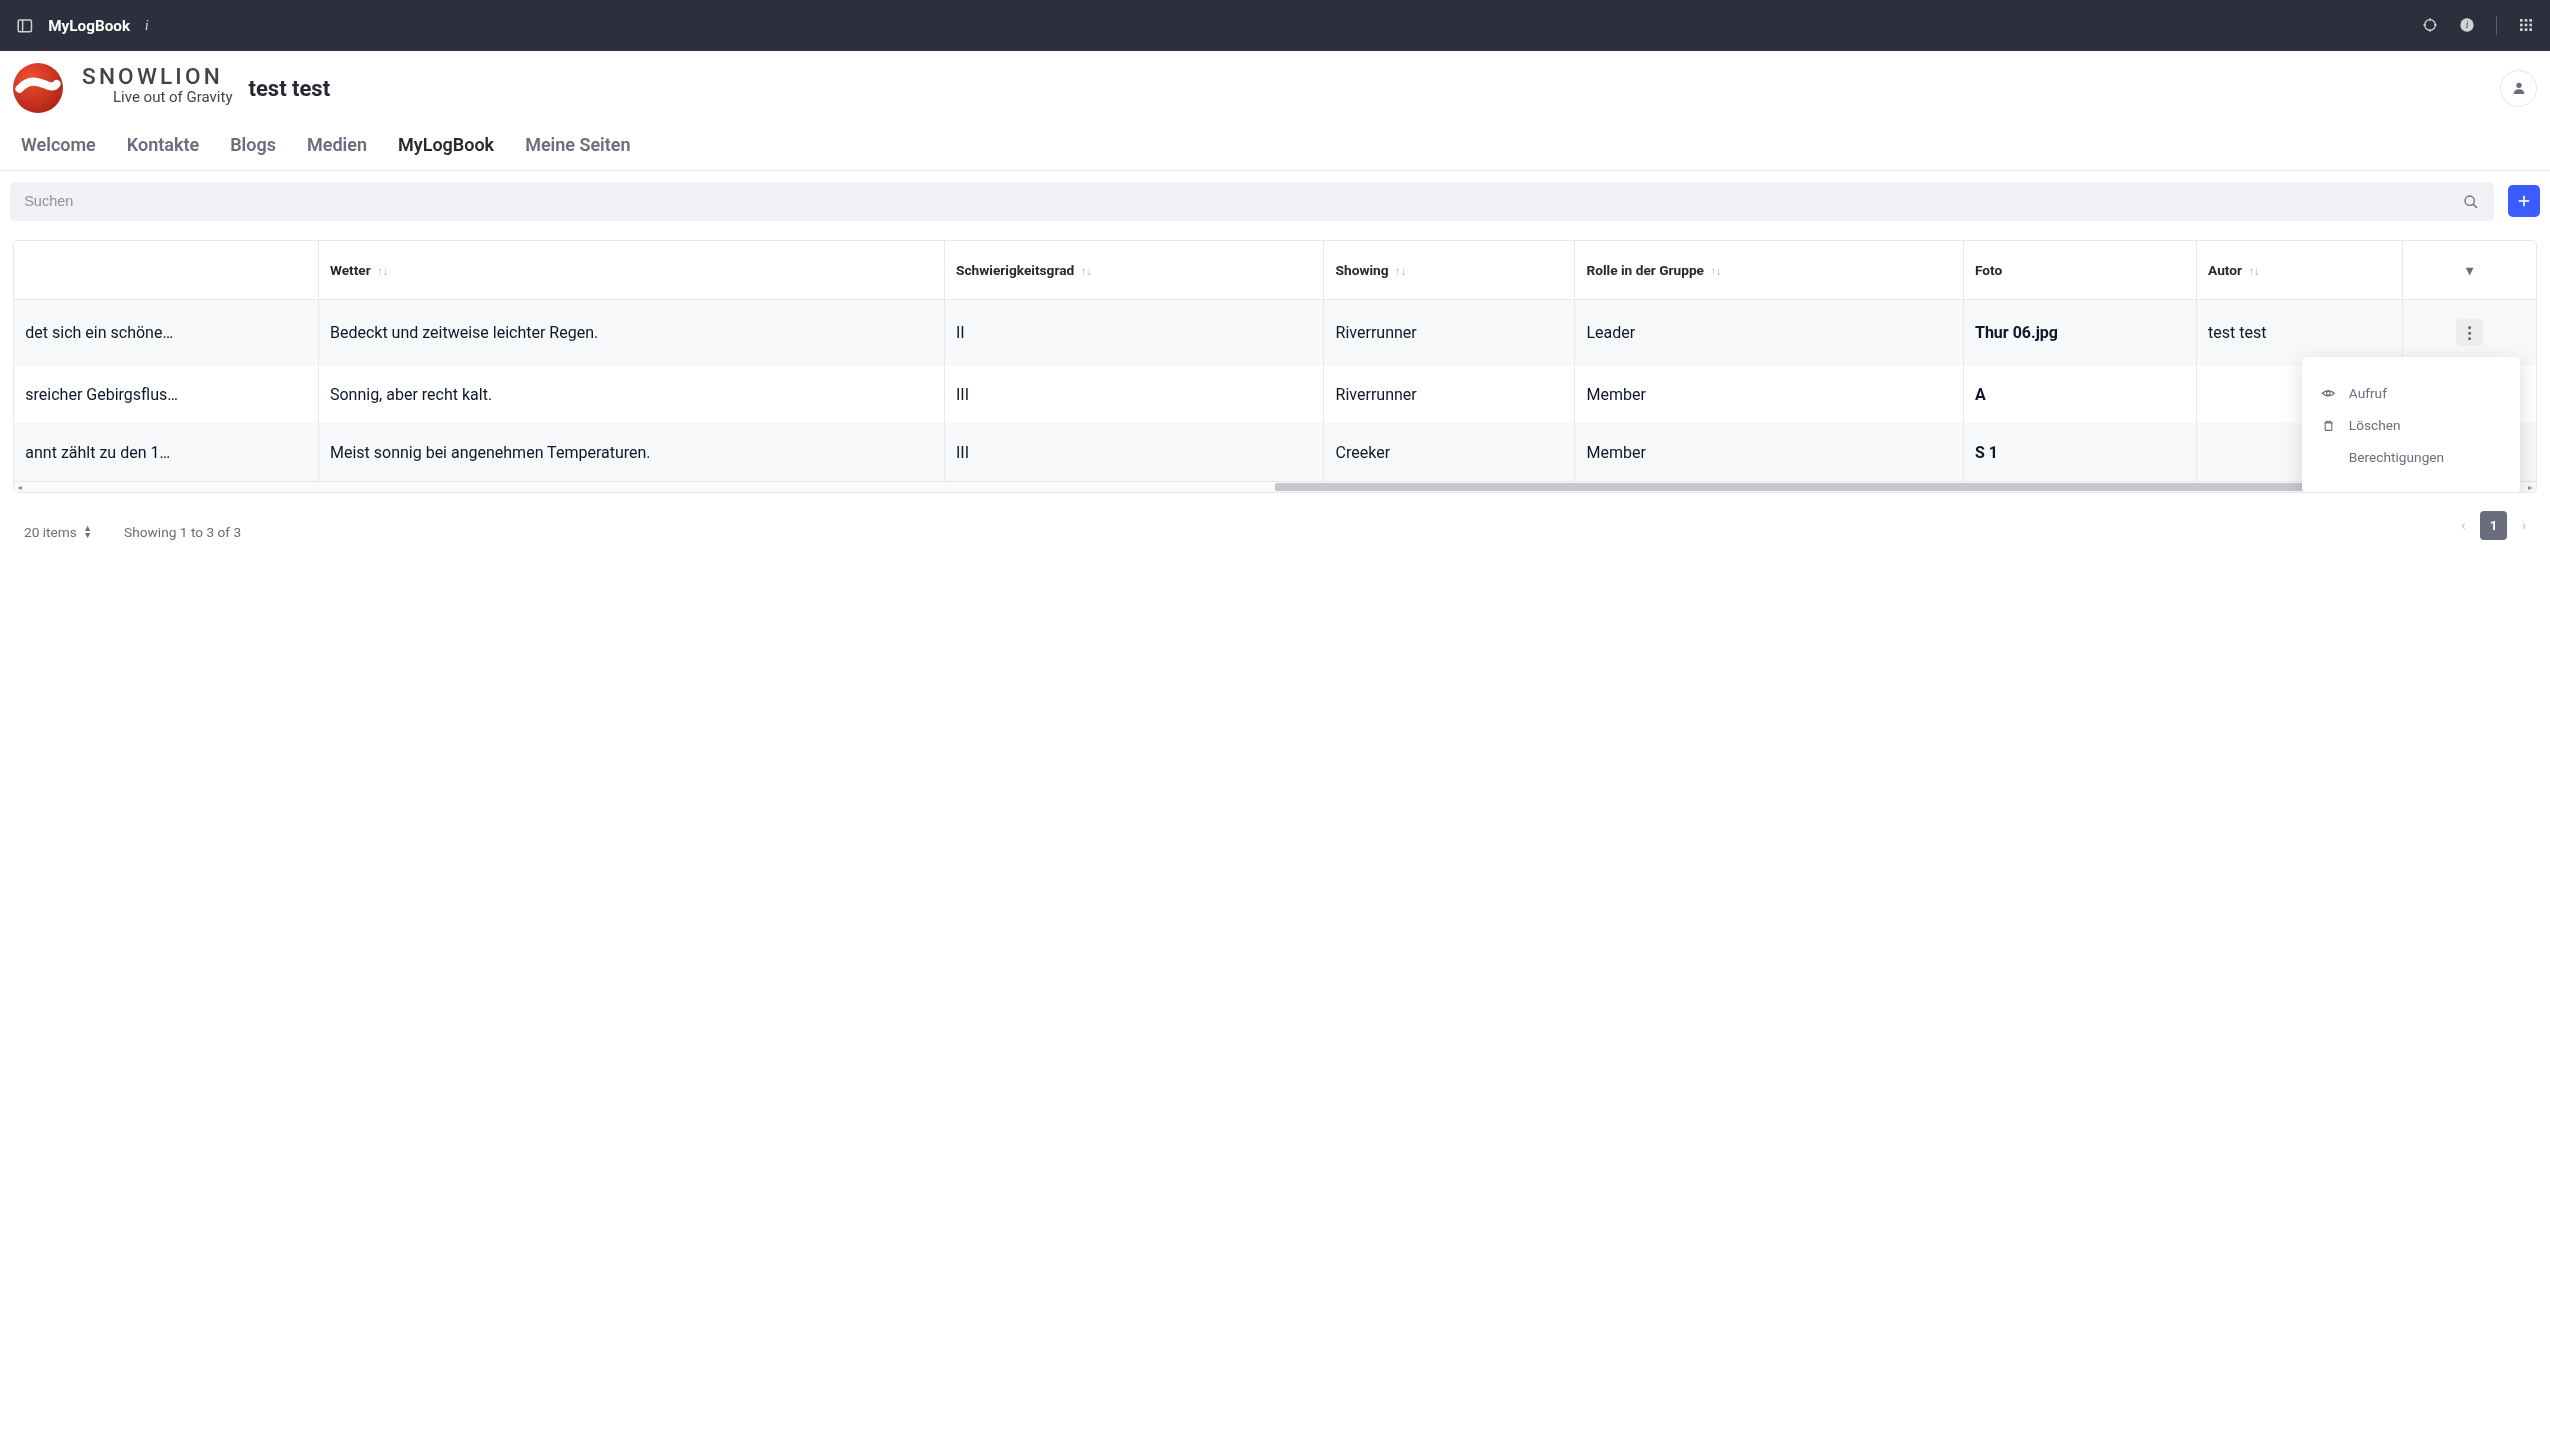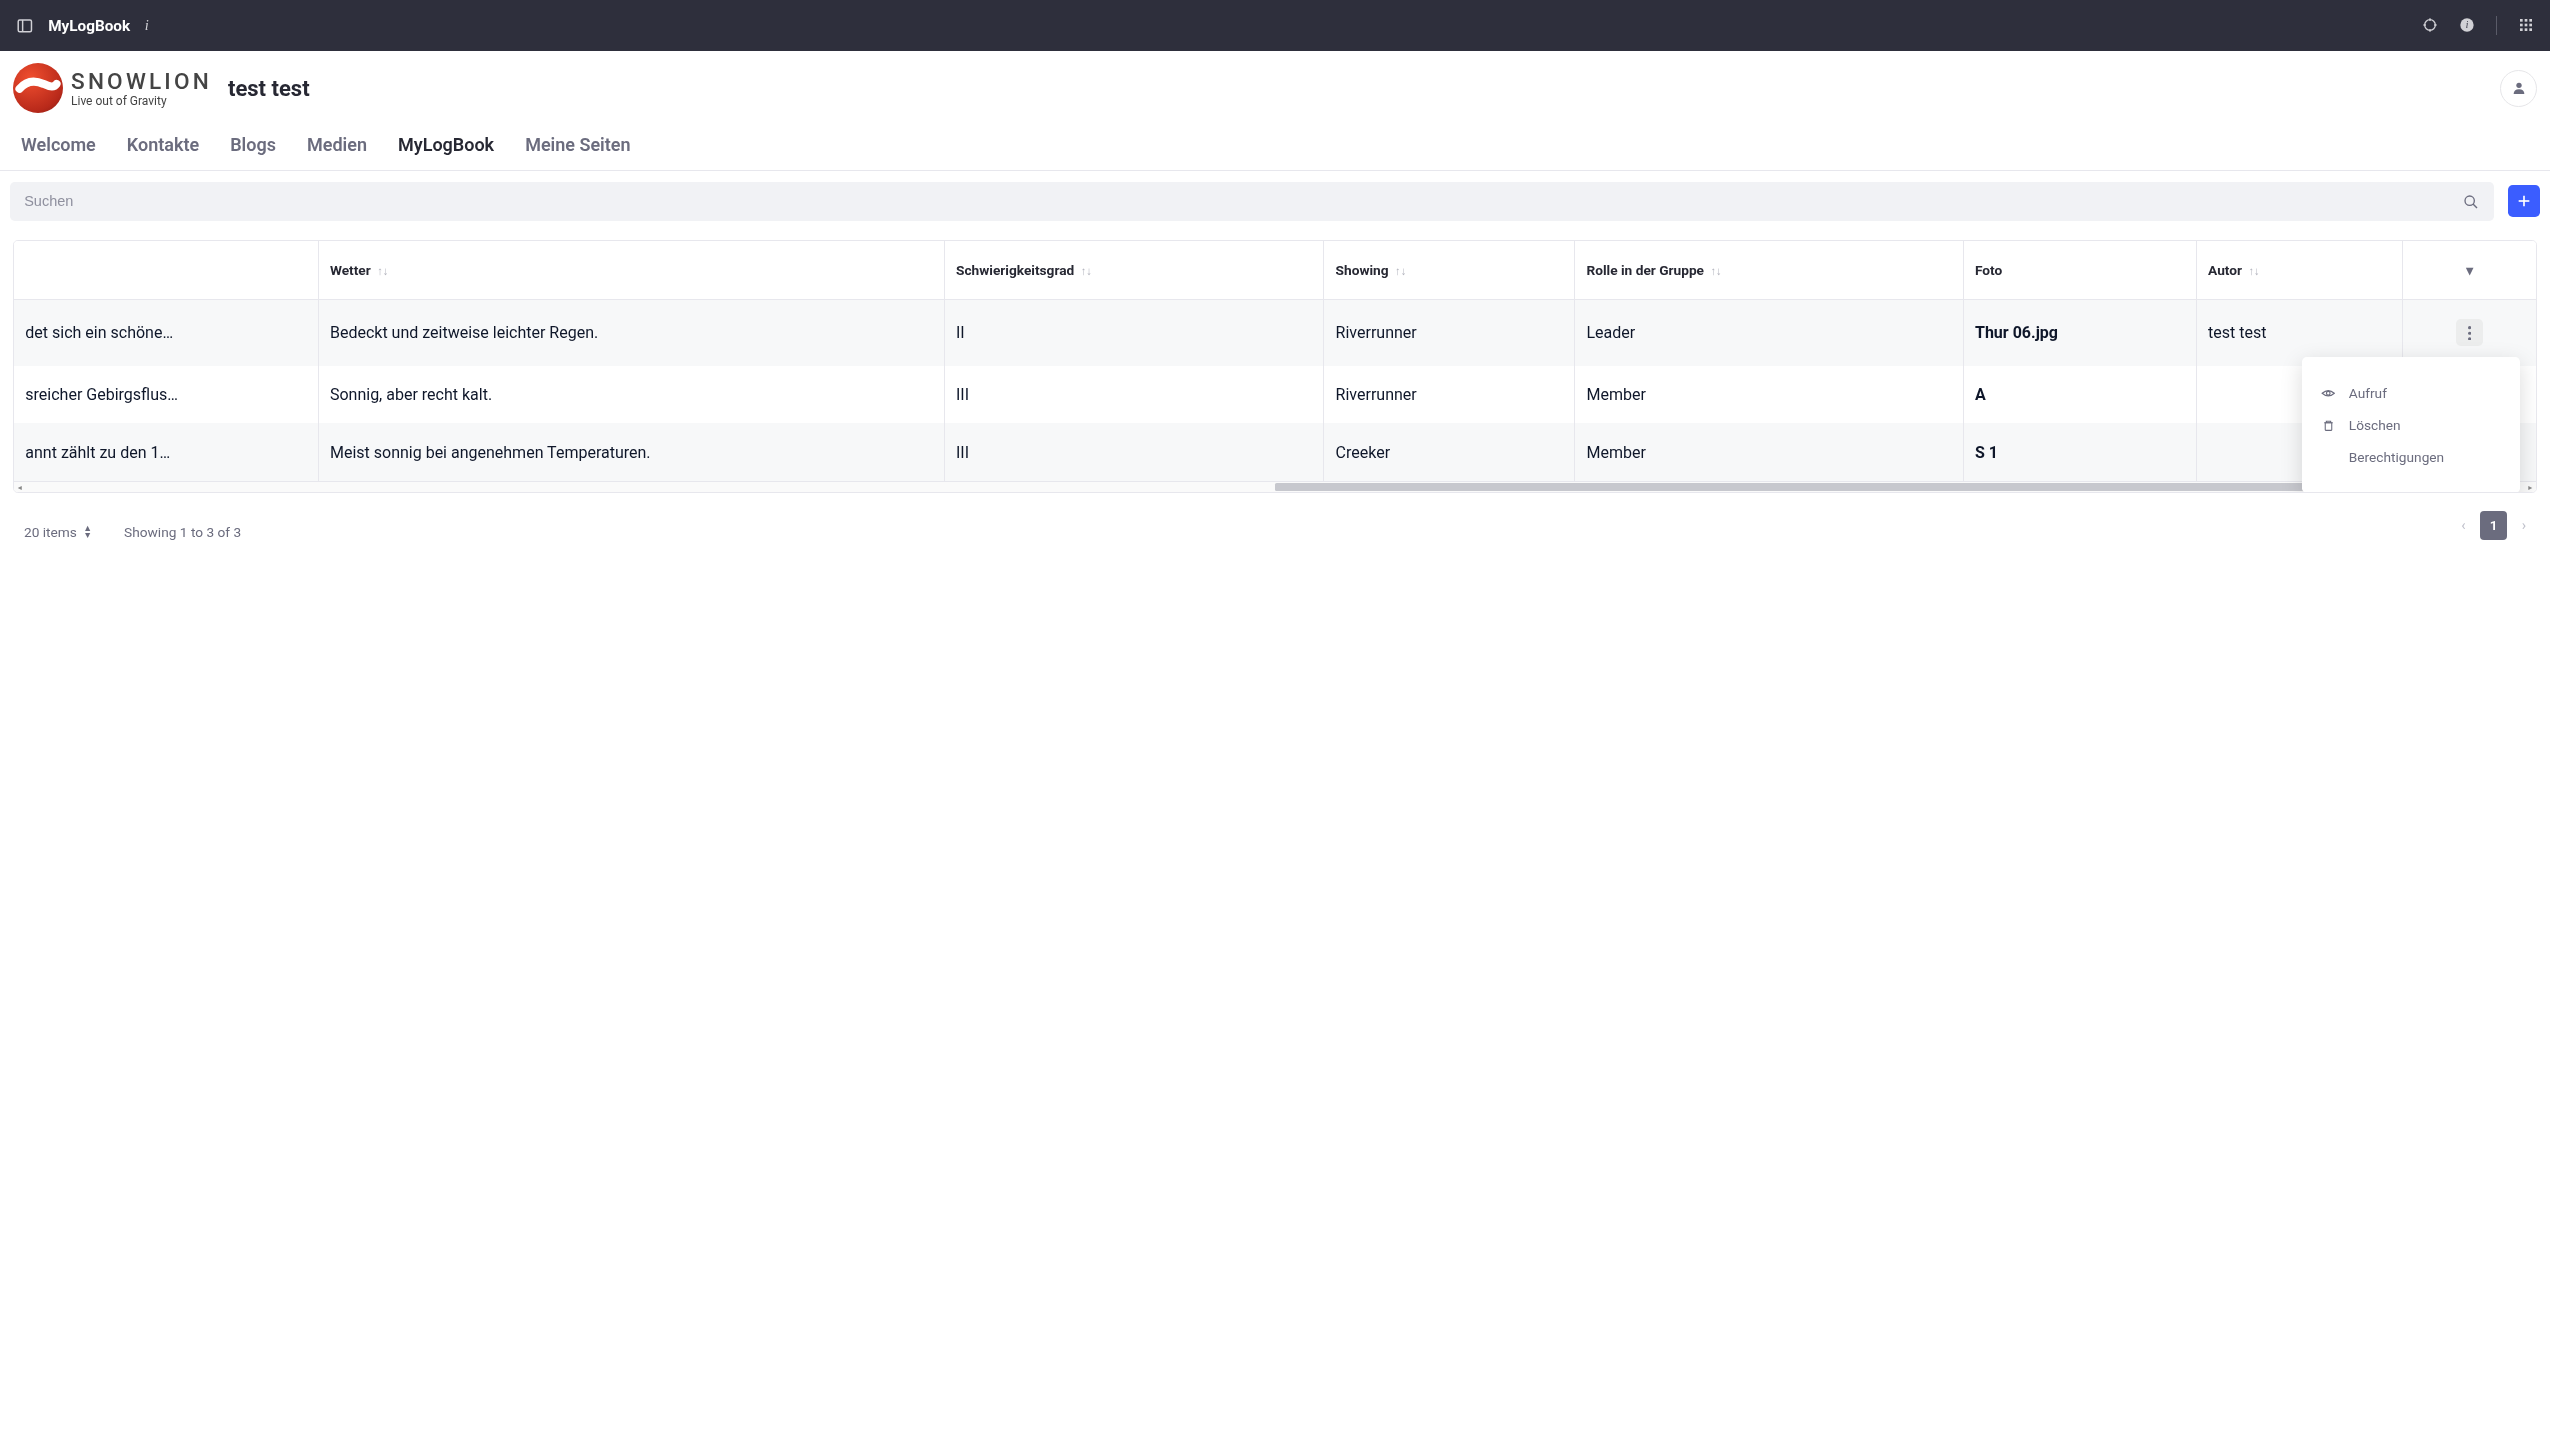--- a/index.html
+++ b/index.html
@@ -9,26 +9,26 @@
     .topbar { background: #2e2f3c; height: 51px; display: flex; align-items: center; padding: 0 16px; justify-content: space-between; }
     .topbar-left { display: flex; align-items: center; gap: 14.5px; }
     .topbar-title { color: #fff; font-weight: 700; font-size: 15.3px; }
     .topbar-icon { color: #d1d1d6; display: inline-flex; align-items: center; justify-content: center; cursor: pointer; }
     .topbar-right { display: flex; align-items: center; gap: 21px; }
     .topbar-sep { width: 0.8px; height: 19.3px; background: #5a5b68; }
 
     
     .brand-header { display: flex; align-items: center; justify-content: space-between; padding: 12px 13px 8px 13px; }
     .brand-left { display: flex; align-items: center; gap: 16px; }
-    .logo-box { display: flex; align-items: center; gap: 8px; }
+    .logo-box { display: flex; gap: 19px; }
     .logo-disc { width: 50px; height: 50px; border-radius: 50%; background: radial-gradient(circle at 35% 30%, #f04e2f 0%, #b8291a 70%, #7a1a12 100%); position: relative; overflow: hidden; }
     .logo-disc svg { position: absolute; inset: 0; }
     .logo-text { display: flex; flex-direction: column; }
     .logo-text .brand { font-size: 22.6px; letter-spacing: 3.2px; color: #444; font-weight: 500; }
-    .logo-text .tag { font-size: 12px; color: #444; margin-top: -1.6px; }
+    .logo-text .tag { font-size: 15px; color: #444; margin-left: 31px; margin-top: -1.6px; }
     .page-label { font-size: 22px; font-weight: 700; color: #272833; }
     .avatar-btn { width: 37px; height: 37px; border-radius: 50%; background: #fff; border: 0.8px solid #e6e6e9; display: flex; align-items: center; justify-content: center; cursor: pointer; color: #6b6c7e; }
 
     
     .main-nav { display: flex; gap: 31px; padding: 13px 21px 14.5px; border-bottom: 0.8px solid #e7e7ed; }
     .main-nav .navlink { font-size: 18px; color: #6b6c7e; font-weight: 600; cursor: pointer; }
     .main-nav .navlink.active { color: #272833; }
 
     
     .toolbar { display: flex; gap: 14.5px; padding: 11.3px 9.7px; align-items: center; justify-content: center; }

